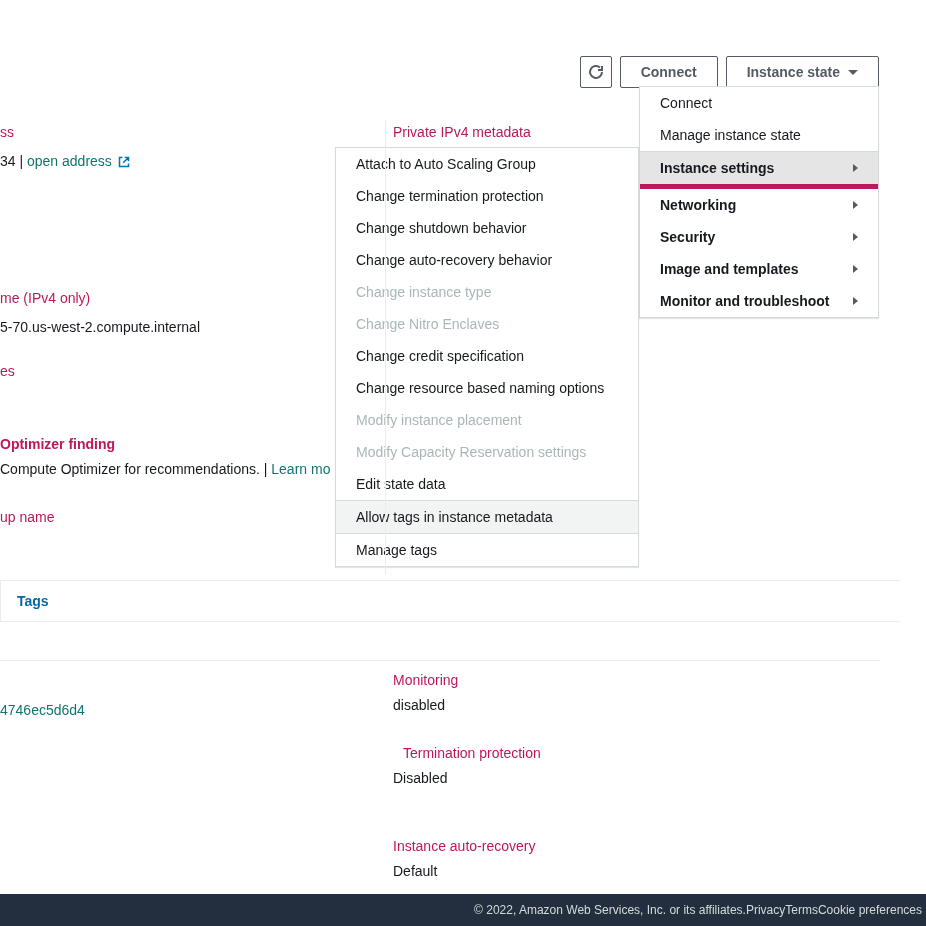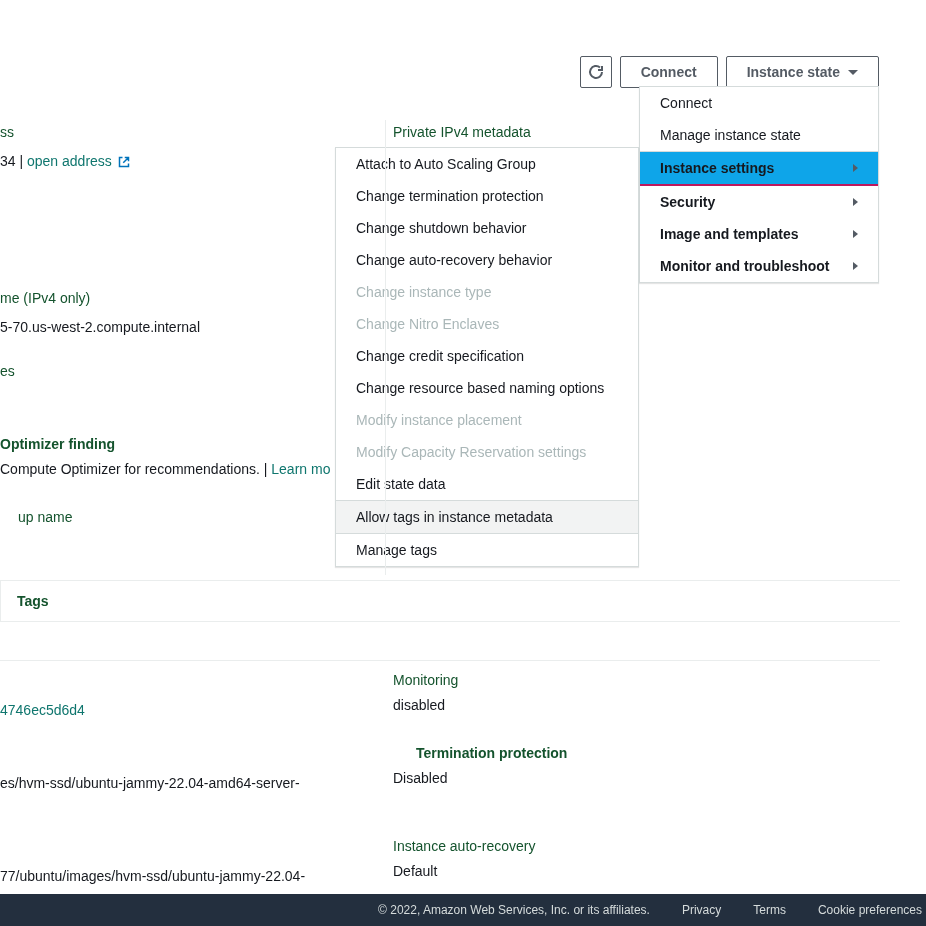--- a/index.html
+++ b/index.html
@@ -7,37 +7,37 @@
 .toolbar { position: absolute; top: 56px; right: 47px; display: flex; gap: 8px; align-items: center; }
 .btn { border: 1px solid #545b64; background: #fff; color: #545b64; font-weight: 700; font-size: 14px; padding: 6px 20px; border-radius: 2px; cursor: pointer; display: inline-flex; align-items: center; gap: 8px; height: 32px; }
 .btn.icon-only { padding: 6px; width: 32px; justify-content: center; }
 .caret-down { width: 0; height: 0; border-left: 5px solid transparent; border-right: 5px solid transparent; border-top: 5px solid #545b64; }
 .caret-up { width: 0; height: 0; border-left: 5px solid transparent; border-right: 5px solid transparent; border-bottom: 5px solid #545b64; }
 .refresh-svg { width: 16px; height: 16px; }
 .dropdown { position: absolute; background: #fff; border: 1px solid #d5dbdb; box-shadow: 0 1px 1px rgba(0,0,0,.1); }
 .actions-menu { top: 86px; left: 639px; width: 240px; }
 .actions-menu .item { padding: 8px 20px; font-size: 14px; color: #16191f; cursor: pointer; display: flex; justify-content: space-between; align-items: center; }
 .actions-menu .item.submenu { font-weight: 700; }
-.actions-menu .item.active { background: #0ea5e9; border-top: 1px solid #d5dbdb; border-bottom: 2px solid #be185d; gap: 14px; }
+.actions-menu .item.active { background: #e5e5e5; border-top: 1px solid #d5dbdb; border-bottom: 5px solid #be185d; gap: 14px; }
 .actions-menu .item .arrow { width: 0; height: 0; border-top: 4px solid transparent; border-bottom: 4px solid transparent; border-left: 5px solid #545b64; }
 .submenu-panel { top: 147px; left: 335px; width: 304px; }
 .submenu-panel .sitem { padding: 8px 20px; font-size: 14px; color: #16191f; cursor: pointer; }
 .submenu-panel .sitem.disabled { color: #aab7b8; cursor: default; }
 .submenu-panel .sitem.hover { background: #f2f3f3; border-top: 1px solid #d5dbdb; border-bottom: 1px solid #d5dbdb; }
 .content { position: absolute; top: 120px; left: 0; width: 900px; }
-.field-label { color: #14532d; font-size: 14px; }
+.field-label { color: #be185d; font-size: 14px; }
 .link { color: #0f766e; text-decoration: none; }
 .ext-icon { display: inline-block; width: 12px; height: 12px; margin-left: 2px; vertical-align: middle; }
 .col-right { position: absolute; left: 393px; }
 .divider-v { position: absolute; left: 385px; top: 120px; width: 1px; height: 455px; background: #eaeded; }
 .tabs-row { position: absolute; top: 580px; left: 0; width: 900px; border-top: 1px solid #eaeded; border-bottom: 1px solid #eaeded; }
-.tab { display: inline-block; padding: 12px 16px; color: #14532d; font-weight: 700; border-left: 1px solid #eaeded; }
+.tab { display: inline-block; padding: 12px 16px; color: #0369a1; font-weight: 700; border-left: 1px solid #eaeded; }
 .details-section { position: absolute; top: 660px; left: 0; width: 880px; }
 .details-section .hr { border-top: 1px solid #eaeded; margin-bottom: 16px; }
-.footer { position: absolute; bottom: 0; left: 0; right: 0; background: #232f3e; color: #d5dbdb; height: 32px; display: flex; align-items: center; justify-content: flex-end; gap: 32px; padding: 0 4px 0 20px; font-size: 12px; }
+.footer { position: absolute; bottom: 0; left: 0; right: 0; background: #232f3e; color: #d5dbdb; height: 32px; display: flex; align-items: center; justify-content: flex-end; padding: 0 4px 0 20px; font-size: 12px; }
 .footer a { color: #d5dbdb; text-decoration: none; }
 </style>
 </head>
 <body>
 
 <div class="toolbar">
   <button class="btn icon-only">
     <svg class="refresh-svg" viewBox="0 0 16 16">
         <path fill="none" stroke="#545b64" stroke-width="2" d="M14 8a6 6 0 1 1-2-4.5M14 2v4h-4"></path>
       </svg>
@@ -53,20 +53,24 @@
 
 <div class="dropdown actions-menu">
   <div class="item">
       <span>Connect</span>
     </div>
   <div class="item">
       <span>Manage instance state</span>
     </div>
   <div class="item submenu active">
       <span>Instance settings</span>
+      <span class="arrow"></span>
+    </div>
+  <div class="item submenu">
+      <span>Networking</span>
       <span class="arrow"></span>
     </div>
   <div class="item submenu">
       <span>Security</span>
       <span class="arrow"></span>
     </div>
   <div class="item submenu">
       <span>Image and templates</span>
       <span class="arrow"></span>
     </div>
@@ -106,36 +110,34 @@
   <div style="position:absolute; left:0; top:170px;" class="field-label">me (IPv4 only)</div>
   <div style="position:absolute; left:0; top:199px;">5-70.us-west-2.compute.internal</div>
 
   <div style="position:absolute; left:0; top:243px;" class="field-label">es</div>
 
   <div style="position:absolute; left:0; top:316px;font-weight:bold;" class="field-label">Optimizer finding</div>
   <div style="position:absolute; left:0; top:341px;">
     <span>Compute Optimizer for recommendations. | </span><a class="link">Learn mo</a>
   </div>
 
-  <div style="position:absolute; left:0; top:389px;padding-left:18px;" class="field-label">up name</div>
+  <div style="position:absolute; left:0; top:389px;" class="field-label">up name</div>
 </div>
 
 <div class="tabs-row">
   <span class="tab">Tags</span>
 </div>
 
 <div class="details-section">
   <div class="hr"></div>
   <div style="position:absolute; left:0; top:42px;"><a class="link">4746ec5d6d4</a></div>
-  <div style="position:absolute; left:0; top:115px;">es/hvm-ssd/ubuntu-jammy-22.04-amd64-server-</div>
-  <div style="position:absolute; left:0; top:208px;">77/ubuntu/images/hvm-ssd/ubuntu-jammy-22.04-</div>
 
   <div style="position:absolute; left:393px; top:12px;text-align:right;" class="field-label">Monitoring</div>
   <div style="position:absolute; left:393px; top:37px;">disabled</div>
-  <div style="position:absolute; left:416px; top:85px;font-weight:bold;" class="field-label">Termination protection</div>
+  <div style="position:absolute; left:403px; top:85px;" class="field-label">Termination protection</div>
   <div style="position:absolute; left:393px; top:110px;">Disabled</div>
   <div style="position:absolute; left:393px; top:178px;" class="field-label">Instance auto-recovery</div>
   <div style="position:absolute; left:393px; top:203px;">Default</div>
 </div>
 
 <div class="footer">
   <span>© 2022, Amazon Web Services, Inc. or its affiliates.</span>
   <a>Privacy</a>
   <a>Terms</a>
   <a>Cookie preferences</a>

